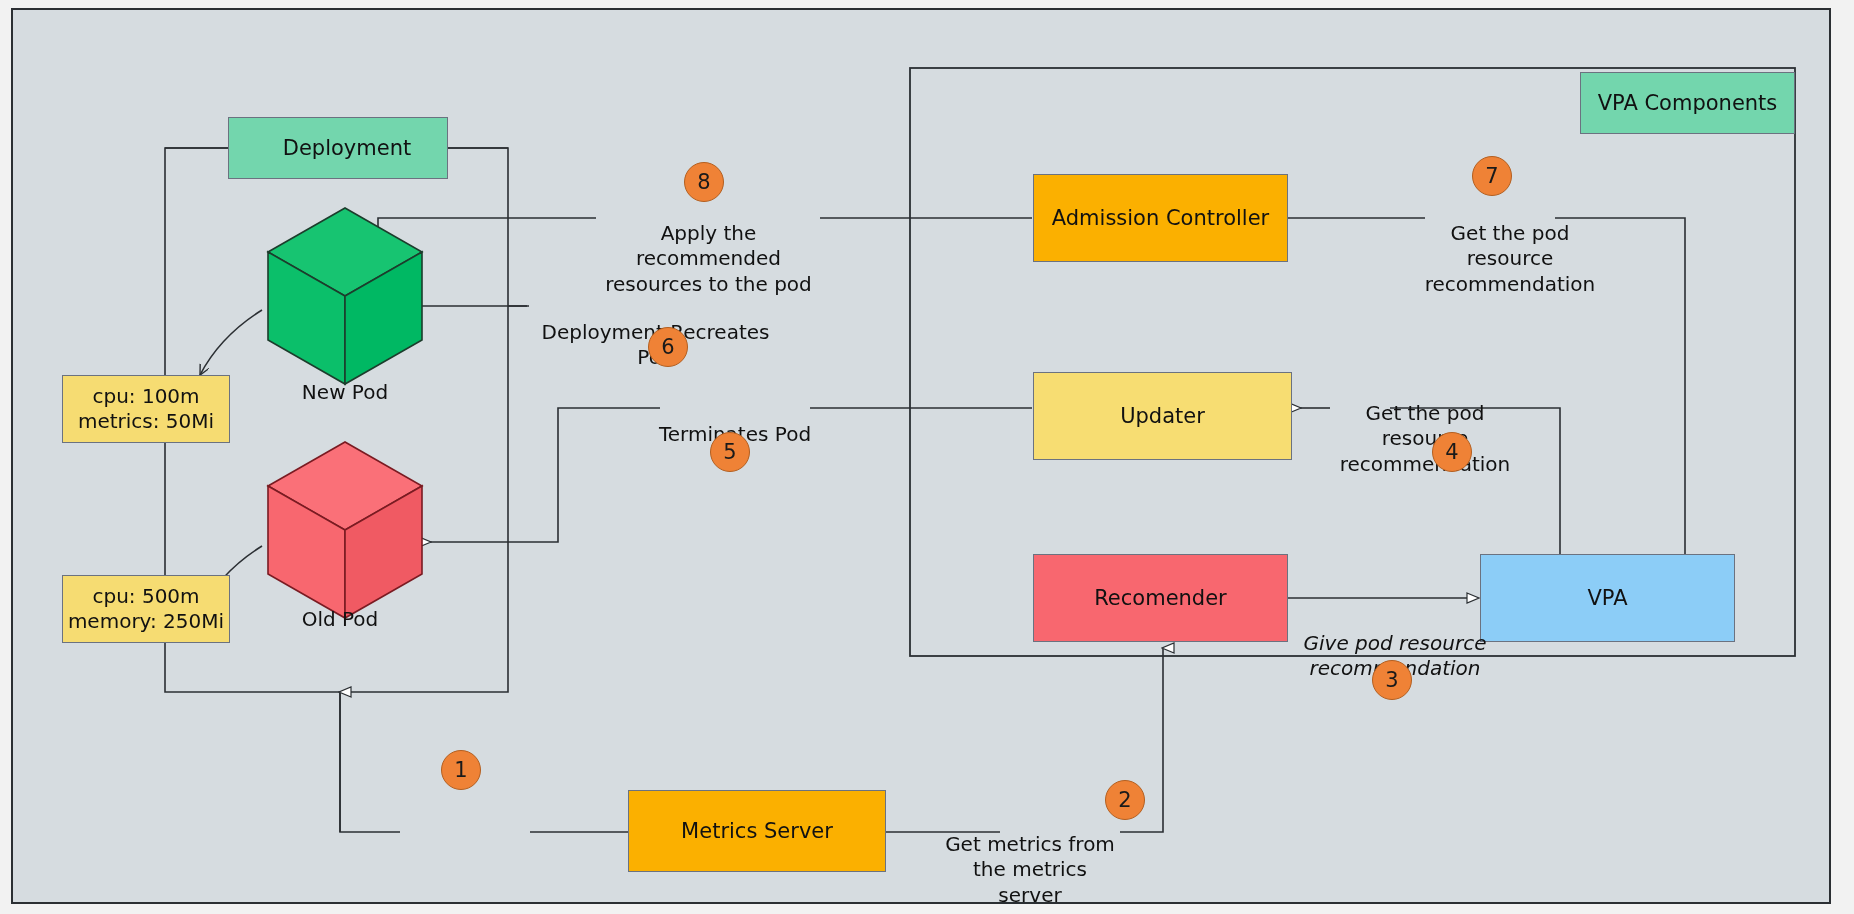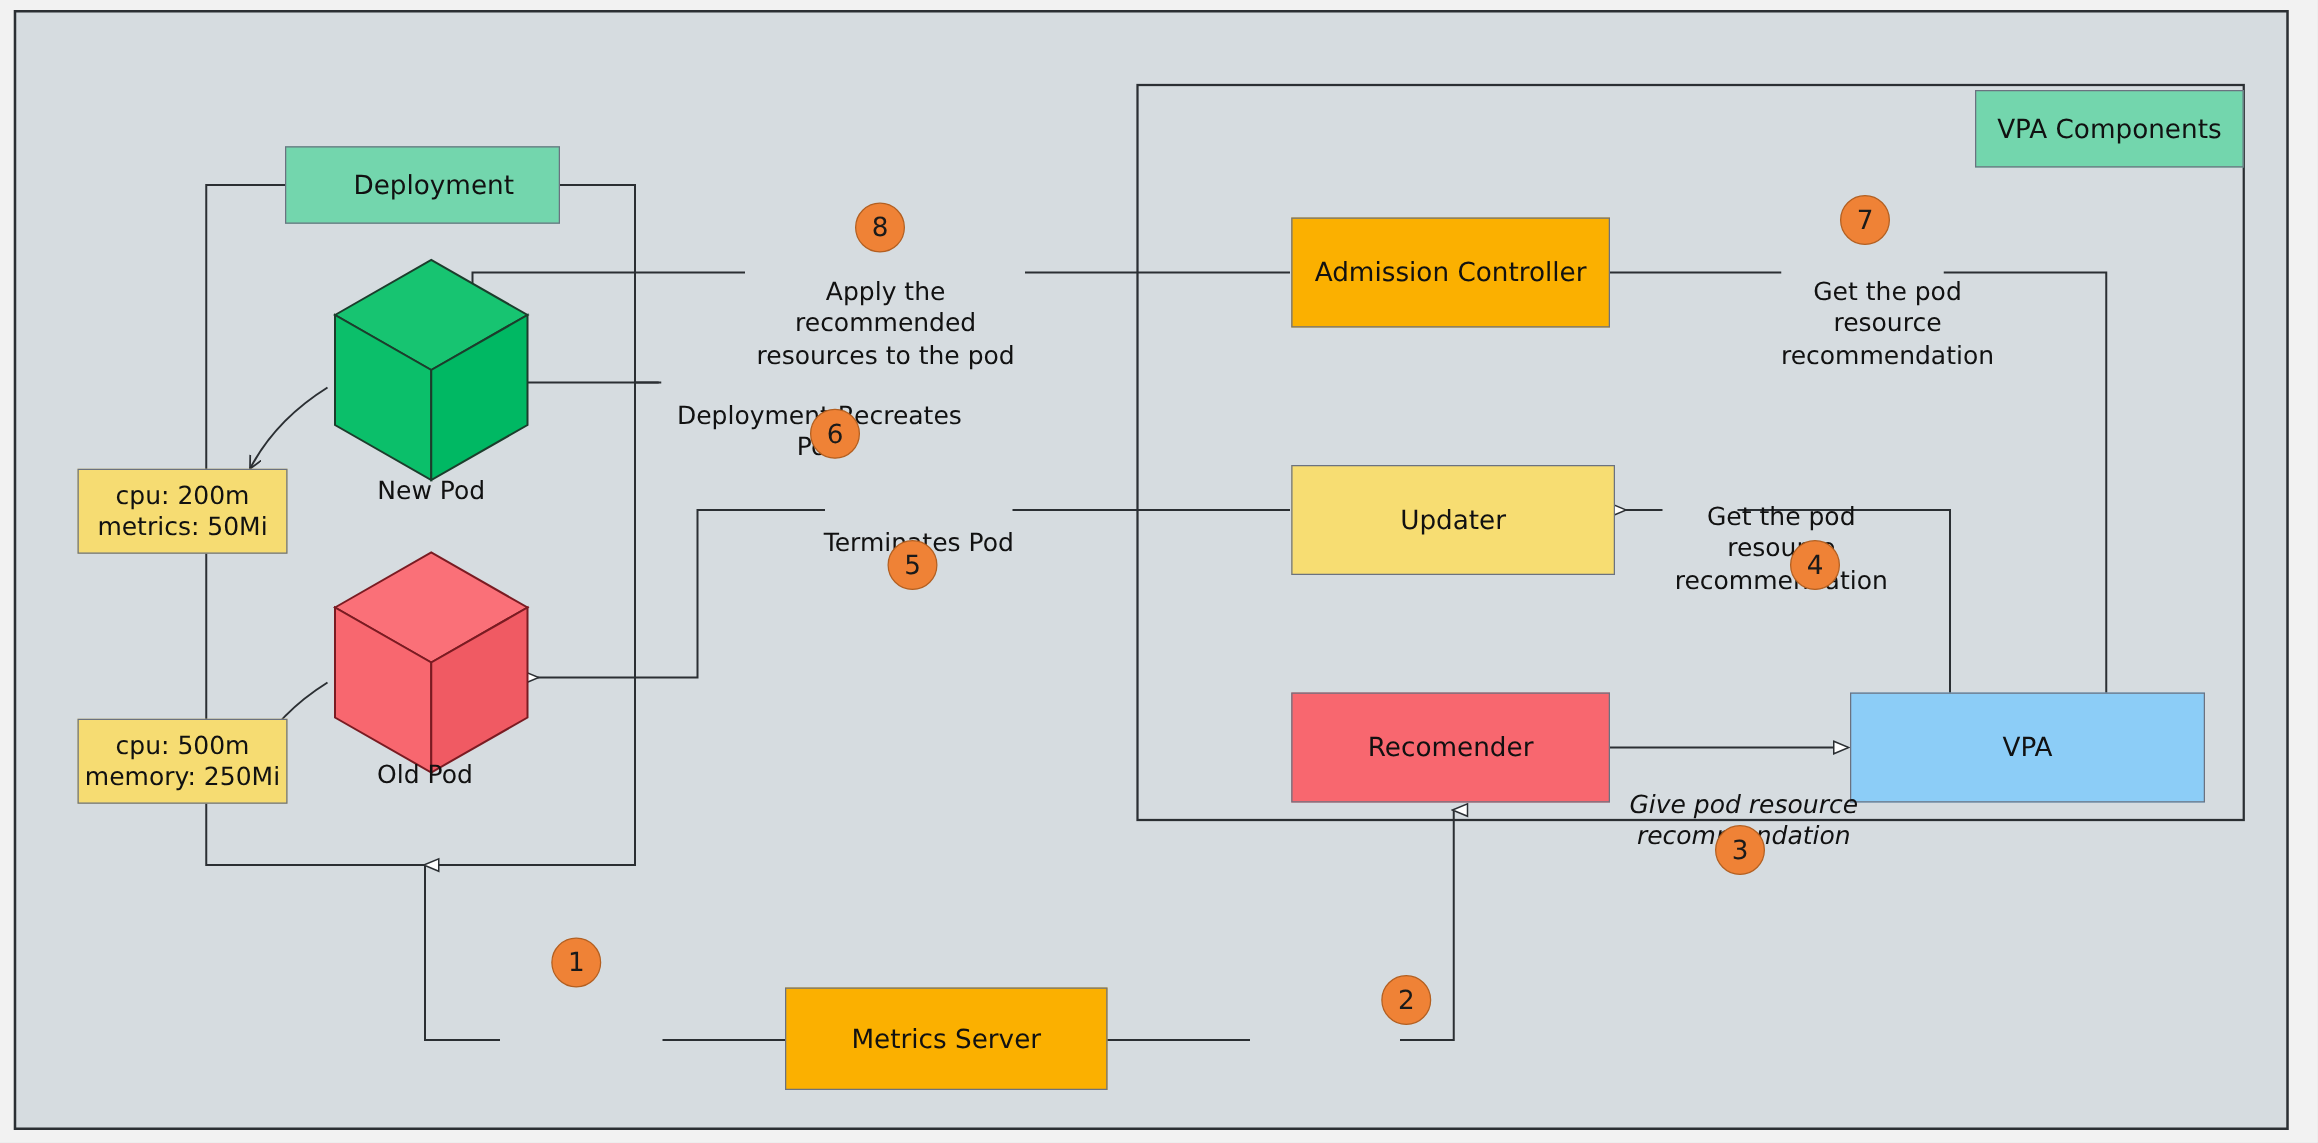--- a/index.html
+++ b/index.html
@@ -115,30 +115,30 @@
   </div>
 
   <div class="node lightyellow" style="left:1033px;top:372px;width:259px;height:88px;">
     <span>Updater</span>
   </div>
 
   <div class="node red" style="left:1033px;top:554px;width:255px;height:88px;">
     <span>Recomender</span>
   </div>
 
-  <div class="node blue" style="left:1480px;top:554px;width:284px;height:88px;">
+  <div class="node blue" style="left:1480px;top:554px;width:255px;height:88px;">
     <span>VPA</span>
   </div>
 
   <div class="node amber" style="left:628px;top:790px;width:258px;height:82px;">
     <span>Metrics Server</span>
   </div>
 
   <div class="node yellowlabel" style="left:62px;top:375px;width:168px;height:68px;">
-    <span>cpu: 200m</span>
+    <span>cpu: 100m</span>
     <span>metrics: 50Mi</span>
   </div>
 
   <div class="node yellowlabel" style="left:62px;top:575px;width:168px;height:68px;">
     <span>cpu: 500m</span>
     <span>memory: 250Mi</span>
   </div>
 
   <div class="podcap" style="left:245px;top:380px;">
     <span>New Pod</span>
@@ -168,20 +168,24 @@
   <div class="edge-label" style="left:1330px;top:375px;width:190px;">
     <span>Get the pod resource
 recommendation</span>
   </div>
 
   <div class="edge-label" style="left:1300px;top:605px;width:190px;font-style:italic;">
     <span>Give pod resource
 recommendation</span>
   </div>
 
+  <div class="edge-label" style="left:940px;top:806px;width:180px;">
+    <span>Get metrics from
+the metrics server</span>
+  </div>
 
 
   <div class="step" style="left:684px;top:162px;">
     <span>8</span>
   </div>
   <div class="step" style="left:648px;top:327px;">
     <span>6</span>
   </div>
   <div class="step" style="left:710px;top:432px;">
     <span>5</span>

